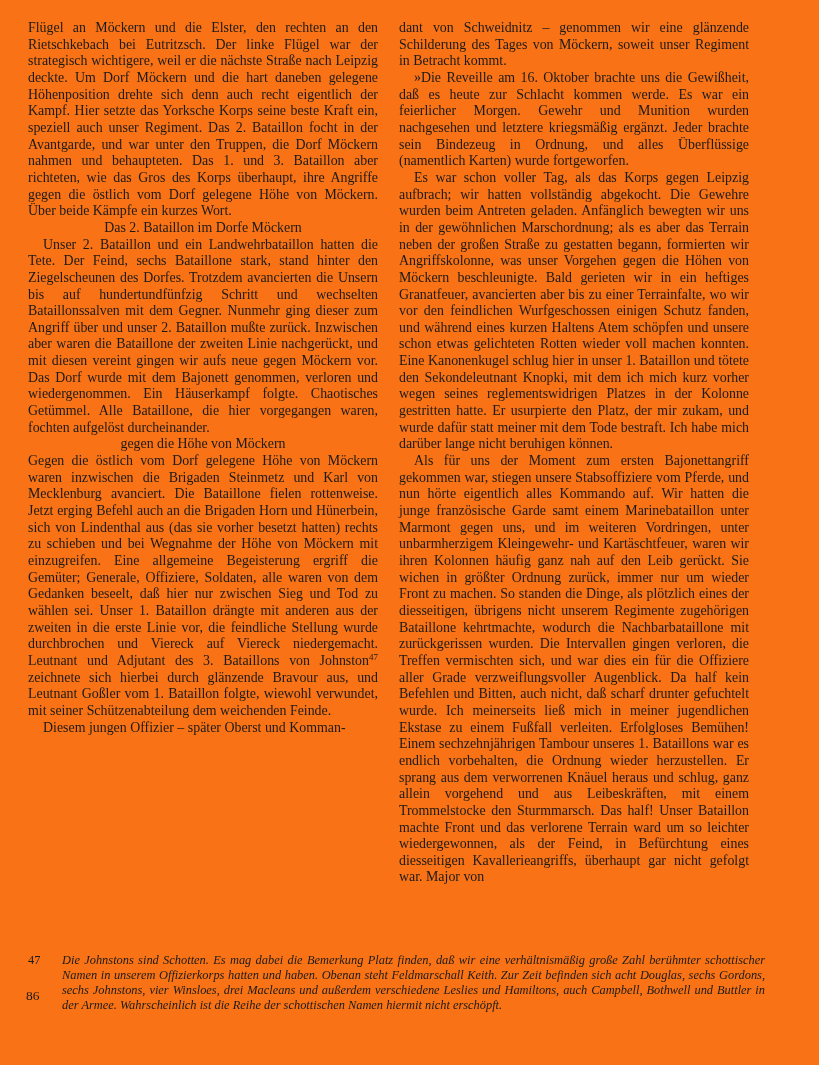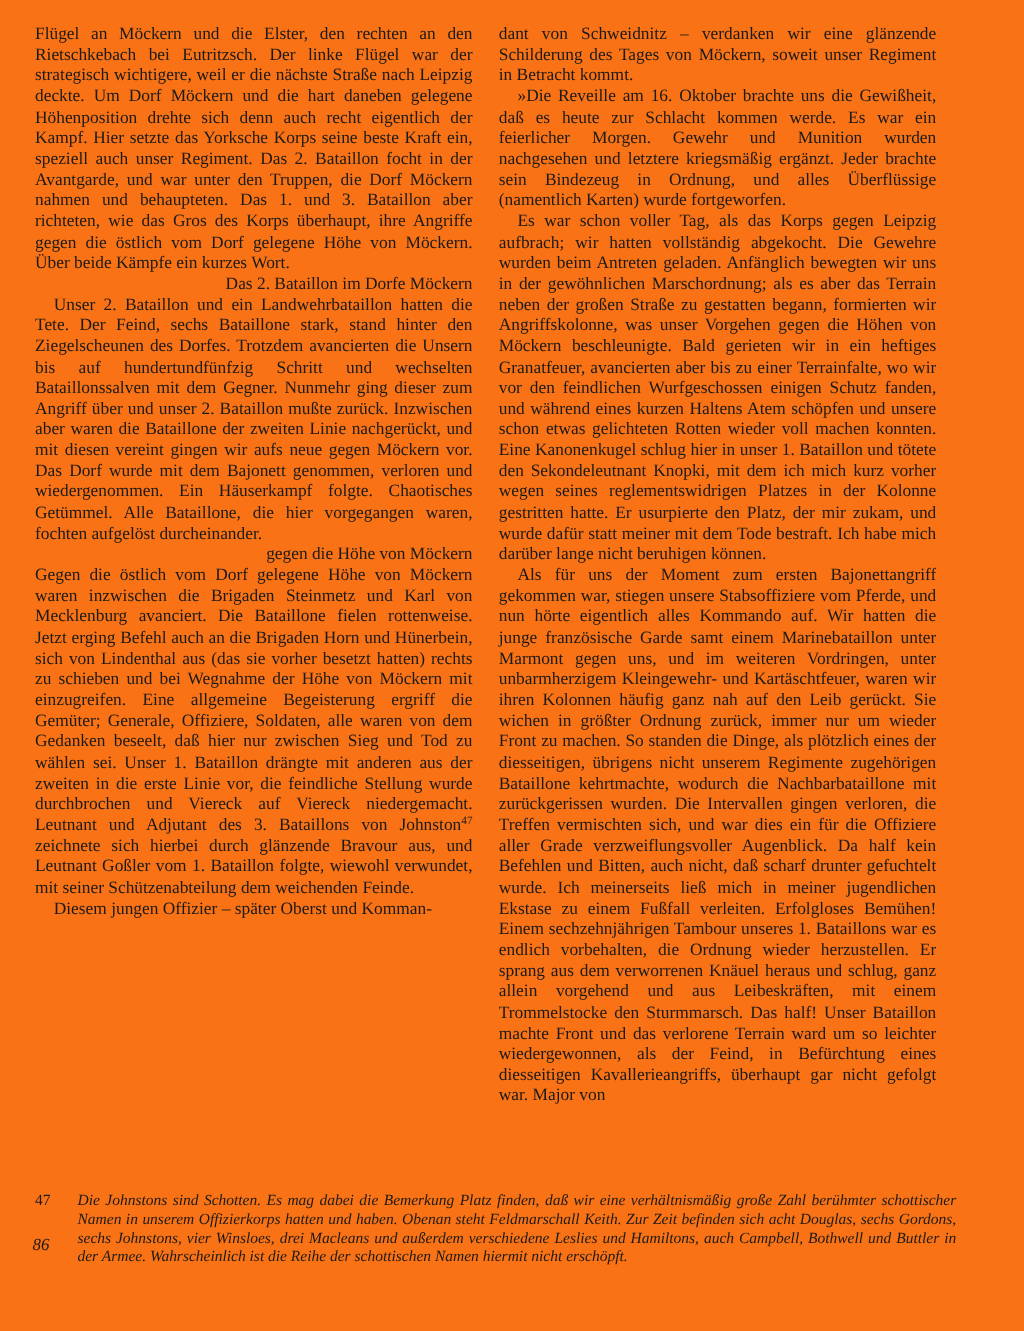--- a/index.html
+++ b/index.html
@@ -28,21 +28,21 @@
     flex: none;
     font-size: 13.9px;
     line-height: 16.65px;
     text-align: justify;
     hyphens: auto;
     -webkit-hyphens: auto;
   }
   .column p { margin: 0; }
   p.indent { text-indent: 15px; }
   .heading {
-    text-align: right;
+    text-align: center;
     text-indent: 0;
     margin: 13px 0 13px 0;
   }
   .heading .hline { display: block; }
   sup.fnref {
     font-size: 9px;
     line-height: 0;
     vertical-align: 5px;
     letter-spacing: 0;
   }
@@ -55,21 +55,20 @@
     font-size: 12.4px;
     line-height: 15px;
   }
   .fn-number { width: 34px; flex: none; }
   .fn-body { flex: 1; text-align: justify; hyphens: auto; font-style: italic; -webkit-hyphens: auto; }
   .page-number {
     position: absolute;
     left: 26px;
     top: 988px;
     font-size: 13.5px;
-    font-style: italic;
   }
 </style>
 </head>
 <body>
 
 <div class="page">
 
   <div class="columns">
 
     <div class="column">
@@ -83,21 +82,21 @@
       <p class="heading">
           <span class="hline">gegen die Höhe von Möckern</span>
         </p>
 
       <p><span>Gegen die östlich vom Dorf gelegene Höhe von Möckern waren inzwischen die Brigaden Steinmetz und Karl von Mecklenburg avanciert. Die Bataillone fielen rottenweise. Jetzt erging Befehl auch an die Brigaden Horn und Hünerbein, sich von Lindenthal aus (das sie vorher besetzt hatten) rechts zu schieben und bei Wegnahme der Höhe von Möckern mit einzugreifen. Eine allgemeine Begeisterung ergriff die Gemüter; Generale, Offiziere, Soldaten, alle waren von dem Gedanken beseelt, daß hier nur zwischen Sieg und Tod zu wählen sei. Unser 1. Bataillon drängte mit anderen aus der zweiten in die erste Linie vor, die feindliche Stellung wurde durchbrochen und Viereck auf Viereck niedergemacht. Leutnant und Adjutant des 3. Bataillons von Johnston</span><sup class="fnref">47</sup><span> zeichnete sich hierbei durch glänzende Bravour aus, und Leutnant Goßler vom 1. Bataillon folgte, wiewohl verwundet, mit seiner Schützenabteilung dem weichenden Feinde.</span></p>
 
       <p class="indent">Diesem jungen Offizier – später Oberst und Komman-</p>
     </div>
 
     <div class="column">
-      <p>dant von Schweidnitz – verdanken wir eine glänzende Schilderung des Tages von Möckern, soweit unser Regiment in Betracht kommt.</p>
+      <p>dant von Schweidnitz – genommen wir eine glänzende Schilderung des Tages von Möckern, soweit unser Regiment in Betracht kommt.</p>
 
       <p class="indent">»Die Reveille am 16. Oktober brachte uns die Gewißheit, daß es heute zur Schlacht kommen werde. Es war ein feierlicher Morgen. Gewehr und Munition wurden nachgesehen und letztere kriegsmäßig ergänzt. Jeder brachte sein Bindezeug in Ordnung, und alles Überflüssige (namentlich Karten) wurde fortgeworfen.</p>
 
       <p class="indent">Es war schon voller Tag, als das Korps gegen Leipzig aufbrach; wir hatten vollständig abgekocht. Die Gewehre wurden beim Antreten geladen. Anfänglich bewegten wir uns in der gewöhnlichen Marschordnung; als es aber das Terrain neben der großen Straße zu gestatten begann, formierten wir Angriffskolonne, was unser Vorgehen gegen die Höhen von Möckern beschleunigte. Bald gerieten wir in ein heftiges Granatfeuer, avancierten aber bis zu einer Terrainfalte, wo wir vor den feindlichen Wurfgeschossen einigen Schutz fanden, und während eines kurzen Haltens Atem schöpfen und unsere schon etwas gelichteten Rotten wieder voll machen konnten. Eine Kanonenkugel schlug hier in unser 1. Bataillon und tötete den Sekondeleutnant Knopki, mit dem ich mich kurz vorher wegen seines reglementswidrigen Platzes in der Kolonne gestritten hatte. Er usurpierte den Platz, der mir zukam, und wurde dafür statt meiner mit dem Tode bestraft. Ich habe mich darüber lange nicht beruhigen können.</p>
 
       <p class="indent">Als für uns der Moment zum ersten Bajonettangriff gekommen war, stiegen unsere Stabsoffiziere vom Pferde, und nun hörte eigentlich alles Kommando auf. Wir hatten die junge französische Garde samt einem Marinebataillon unter Marmont gegen uns, und im weiteren Vordringen, unter unbarmherzigem Kleingewehr- und Kartäschtfeuer, waren wir ihren Kolonnen häufig ganz nah auf den Leib gerückt. Sie wichen in größter Ordnung zurück, immer nur um wieder Front zu machen. So standen die Dinge, als plötzlich eines der diesseitigen, übrigens nicht unserem Regimente zugehörigen Bataillone kehrtmachte, wodurch die Nachbarbataillone mit zurückgerissen wurden. Die Intervallen gingen verloren, die Treffen vermischten sich, und war dies ein für die Offiziere aller Grade verzweiflungsvoller Augenblick. Da half kein Befehlen und Bitten, auch nicht, daß scharf drunter gefuchtelt wurde. Ich meinerseits ließ mich in meiner jugendlichen Ekstase zu einem Fußfall verleiten. Erfolgloses Bemühen! Einem sechzehnjährigen Tambour unseres 1. Bataillons war es endlich vorbehalten, die Ordnung wieder herzustellen. Er sprang aus dem verworrenen Knäuel heraus und schlug, ganz allein vorgehend und aus Leibeskräften, mit einem Trommelstocke den Sturmmarsch. Das half! Unser Bataillon machte Front und das verlorene Terrain ward um so leichter wiedergewonnen, als der Feind, in Befürchtung eines diesseitigen Kavallerieangriffs, überhaupt gar nicht gefolgt war. Major von</p>
     </div>
 
   </div>
 

